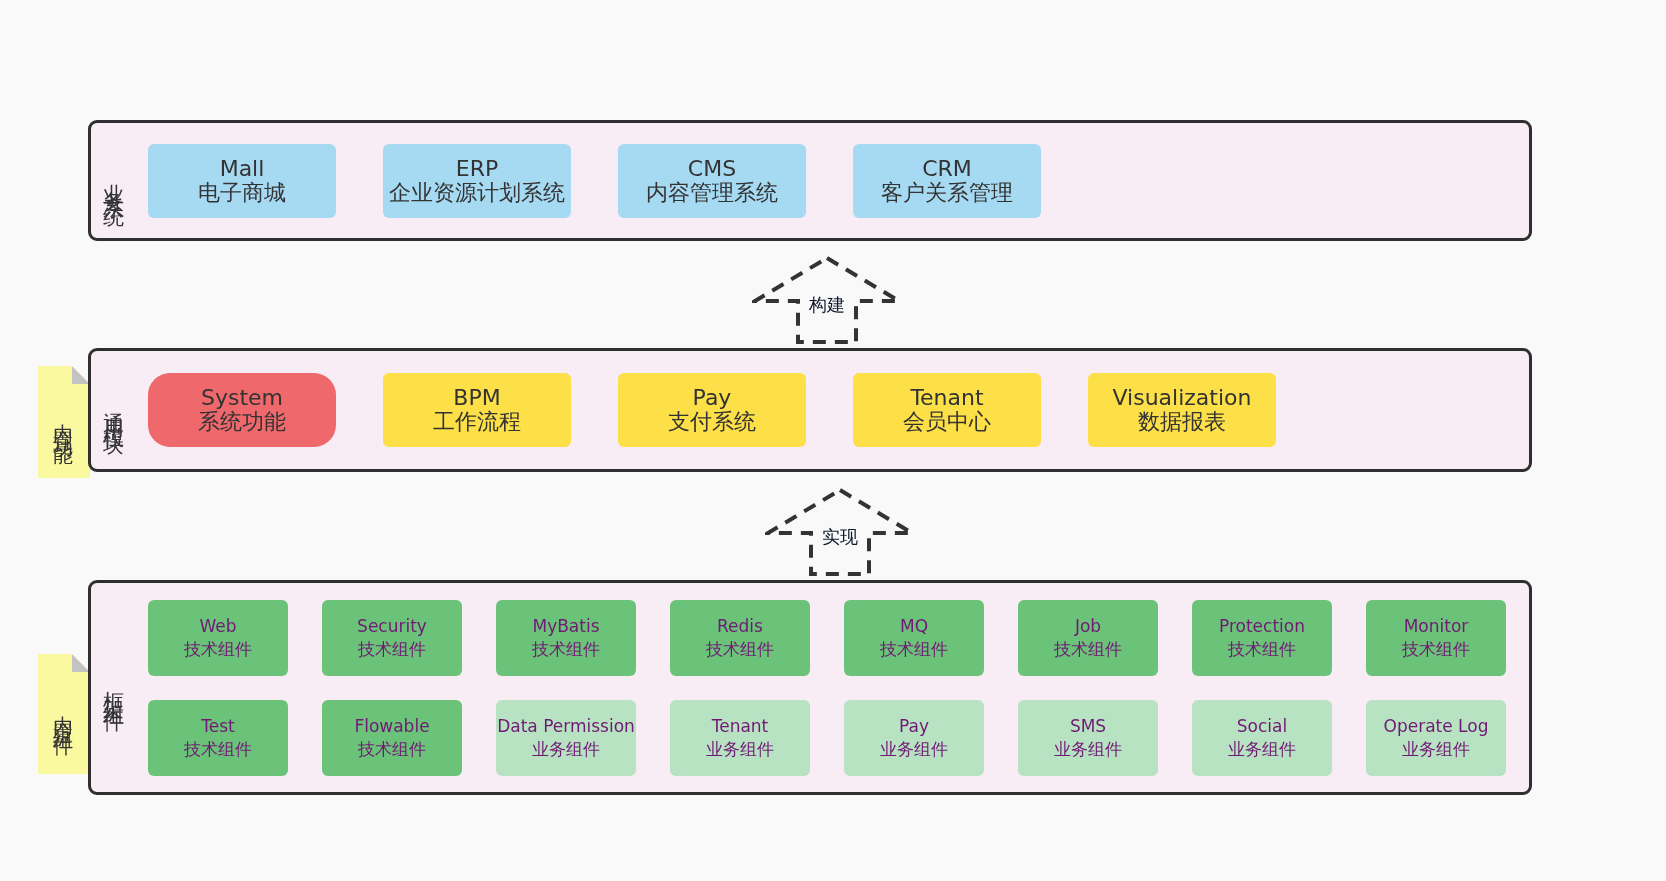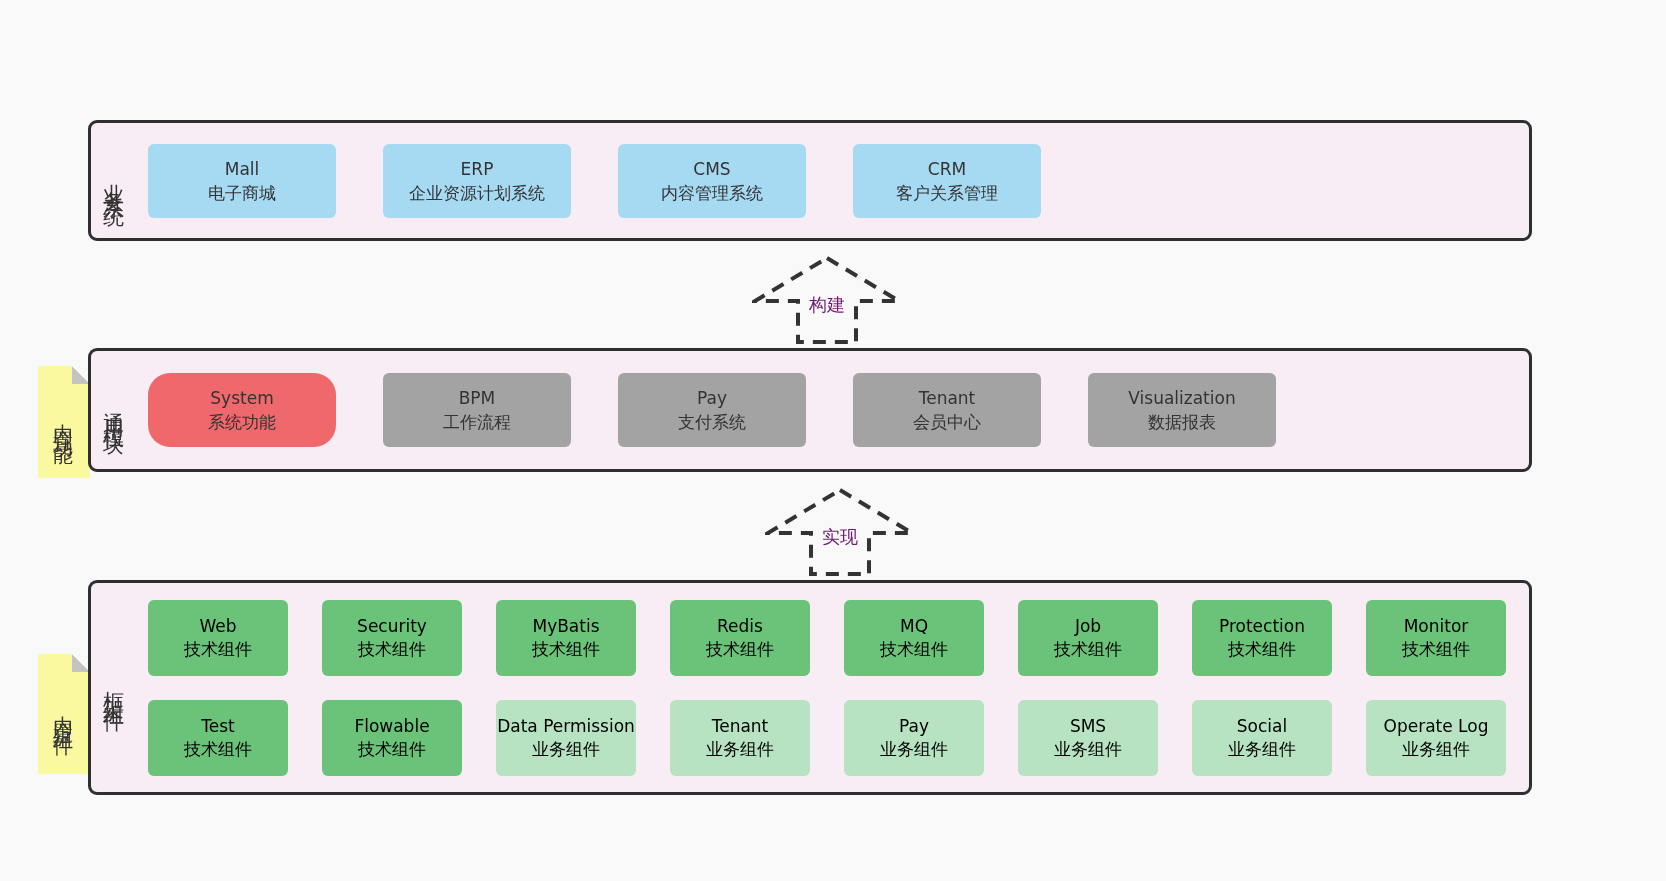--- a/index.html
+++ b/index.html
@@ -18,34 +18,34 @@
   #section-components{top:580px;height:215px;}
   .v-label{
     flex:0 0 45px;align-self:stretch;display:flex;align-items:center;justify-content:center;
     writing-mode:vertical-rl;text-orientation:upright;
     font-size:21px;letter-spacing:7px;color:#333;
   }
   .boxes-row{flex:1;display:flex;gap:47px;padding:0 24px 0 12px;box-sizing:border-box;}
   .box{
     width:188px;height:74px;border-radius:6px;flex:0 0 auto;
     display:flex;flex-direction:column;align-items:center;justify-content:center;
-    text-align:center;font-size:17px;line-height:24px;color:#333;
+    text-align:center;font-size:22px;line-height:24px;color:#333;
   }
   .boxes-grid{
     flex:1;display:grid;grid-template-columns:repeat(8,140px);
     column-gap:34px;row-gap:24px;padding:0 24px 0 12px;box-sizing:border-box;
   }
   .box-sm{
     width:140px;height:76px;border-radius:6px;
     display:flex;flex-direction:column;align-items:center;justify-content:center;
-    text-align:center;font-size:17px;line-height:23px;color:#000000;
+    text-align:center;font-size:17px;line-height:23px;color:#701a75;
   }
   .box[data-variant="blue"],.box-sm[data-variant="blue"]{background:#a6daf3;}
   .box[data-variant="red"],.box-sm[data-variant="red"]{background:#ef686c;border-radius:22px;}
-  .box[data-variant="pink"],.box-sm[data-variant="pink"]{background:#a3a3a3;}
+  .box[data-variant="pink"],.box-sm[data-variant="pink"]{background:#fde047;}
   .box[data-variant="green-dark"],.box-sm[data-variant="green-dark"]{background:#6bc379;}
   .box[data-variant="green-light"],.box-sm[data-variant="green-light"]{background:#b7e3c2;}
   .box-name,.box-sub{display:block;}
   .note{
     position:absolute;left:38px;width:52px;z-index:1;background:#fbf9a0;
     display:flex;align-items:center;justify-content:center;
     writing-mode:vertical-rl;text-orientation:upright;
     font-size:20px;letter-spacing:7px;color:#333;
     clip-path:polygon(0 0,calc(100% - 18px) 0,100% 18px,100% 100%,0 100%);
   }
@@ -54,21 +54,21 @@
     background:#c3c3c3;clip-path:polygon(0 0,100% 100%,0 100%);
   }
   #note-modules{top:366px;height:112px;}
   #note-components{top:654px;height:120px;}
   .arrow{position:absolute;width:150px;height:90px;z-index:3;}
   #arrow-build{left:752px;top:255px;}
   #arrow-implement{left:765px;top:487px;}
   .arrow svg{position:absolute;left:0;top:0;}
   .arrow-label{
     position:absolute;left:50%;top:50px;transform:translate(-50%,-50%);
-    background:#f9f9f9;padding:0 3px;font-size:18px;line-height:1.3;color:#701a75;
+    background:#f9f9f9;padding:0 3px;font-size:18px;line-height:1.3;color:#0f172a;
   }
 </style>
 </head>
 <body>
 
 <div class="note" id="note-modules">
   <span>内置功能</span>
 </div>
 <div class="note" id="note-components">
   <span>内置组件</span>

